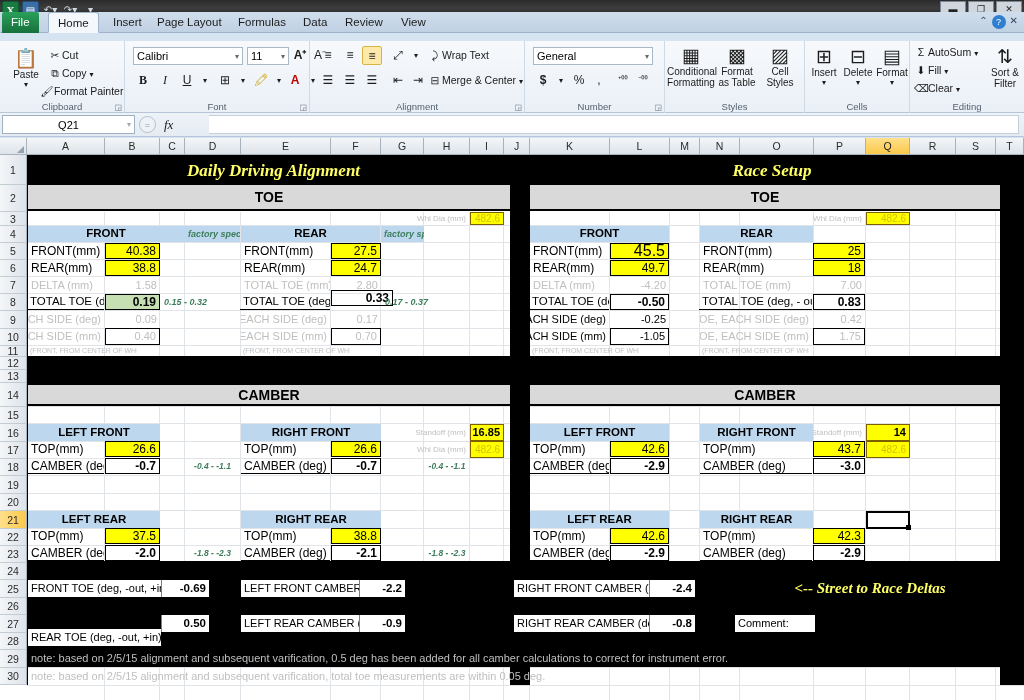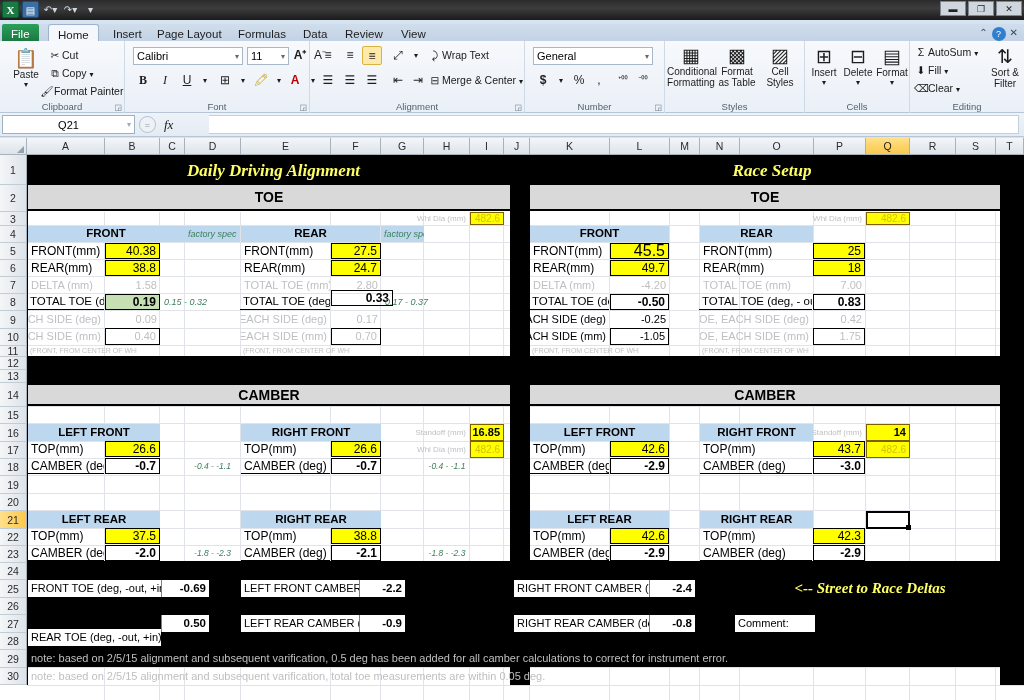--- a/index.html
+++ b/index.html
@@ -37,21 +37,21 @@
     text-align: center; font-size: 11.5px; color: #e6e6e6;
   }
   .win-ctrl { position: absolute; right: 2px; top: 1px; display: flex; gap: 2px; }
   .win-ctrl div {
     width: 26px; height: 15px; background: #cfd6de; border: 1px solid #7d8794;
     color: #222; font-size: 9px; text-align: center; line-height: 14px;
   }
 
   
   .tabbar {
-    position: absolute; left: 0; top: 24px; width: 1024px; height: 21px;
+    position: absolute; left: 0; top: 12px; width: 1024px; height: 21px;
     background: linear-gradient(#d0ddeb, #c0d1e4);
     border-bottom: 1px solid #9fb4cc;
   }
   .tab {
     position: absolute; top: 0; height: 21px; padding: 0 9px;
     line-height: 21px; font-size: 11.5px; color: #1c1c1c; cursor: default;
   }
   .tab.file {
     background: linear-gradient(#2aa05a, #17703c); color: #fff;
     font-weight: normal; border-top-left-radius: 2px; border-top-right-radius: 2px;
@@ -154,21 +154,21 @@
     font-size: 11.5px; color: #000; line-height: 1;
     display: flex; align-items: center;
   }
   .gl { position: absolute; background: #e0e4e8; }
 
   .black { background: #000; }
   .hdr-grey { background: #d9d9d9; }
   .hdr-blue { background: #bdd7ee; }
   .fill-yellow { background: #ffff00; }
   .bold { font-weight: bold; }
-  .ital { font-style: italic; }
+  .ital { font-style: italic; font-weight: bold; }
   .tc { justify-content: center; }
   .tr { justify-content: flex-end; }
   .pl3 { padding-left: 3px; }
   .pr3 { padding-right: 3px; }
   .grey-txt { color: #bfbfbf; }
   .green-txt { color: #3c7d5b; }
   .greenfill { background: #c6e0b4; }
   .bx { border: 1.2px solid #000; }
   .byellow { border: 1.2px solid #7f6000; }
   .sel-cell { border: 2px solid #000; }

